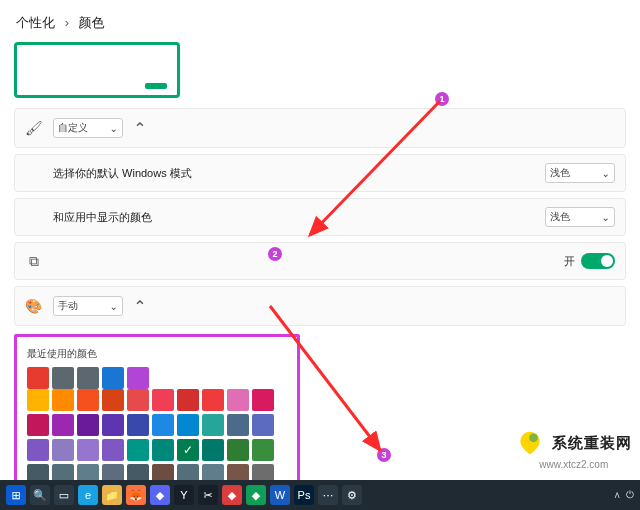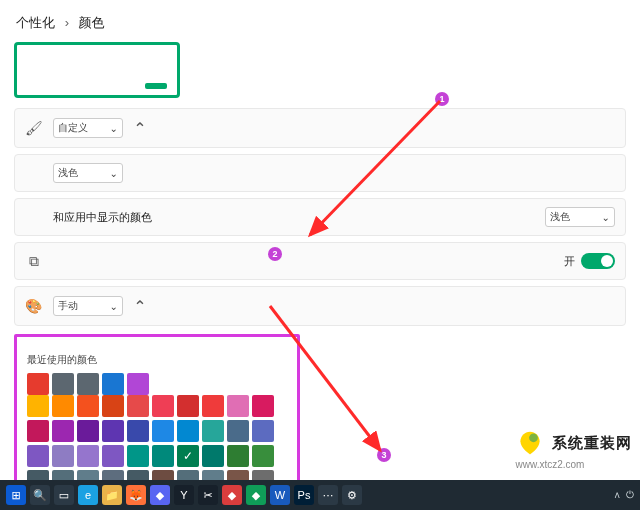--- a/index.html
+++ b/index.html
@@ -14,34 +14,34 @@
   .row .lbl{flex:1;font-size:11px;line-height:1.3;}
   .row .lbl .t{font-size:11px;color:#222;}
   .row .lbl .s{font-size:9px;color:#777;}
   .row .val{font-size:11px;color:#333;margin-right:6px;}
   .row .dd{width:60px;height:18px;border:1px solid #ccc;border-radius:3px;background:#fff;font-size:10px;display:flex;align-items:center;justify-content:space-between;padding:0 4px;color:#444;}
   .row .exp{width:22px;height:22px;display:flex;align-items:center;justify-content:center;color:#555;margin-left:6px;}
   .subrow{padding-left:38px;}
   .toggle{width:34px;height:16px;background:#00a86b;border-radius:8px;position:relative;}
   .toggle .knob{position:absolute;right:2px;top:2px;width:12px;height:12px;border-radius:50%;background:#fff;}
   .palette-card{border:3px solid #d63adf;border-radius:2px;padding:8px 10px 4px;margin-top:8px;width:260px;position:relative;}
-  .pal-title{font-size:10px;color:#444;margin:8px 0 6px;font-family:Liberation Serif, serif;}
+  .pal-title{font-size:10px;color:#444;margin:2px 0 6px;font-family:Liberation Serif, serif;}
   .pal-grid{display:flex;flex-wrap:wrap;gap:3px;}
   .sw{width:22px;height:22px;border-radius:2px;position:relative;cursor:pointer;}
   .sw.sel::after{content:"✓";position:absolute;inset:0;display:flex;align-items:center;justify-content:center;color:#fff;font-size:12px;background:rgba(0,0,0,.25);border-radius:2px;}
   
   .annot{position:absolute;pointer-events:none;}
   .badge{position:absolute;width:14px;height:14px;border-radius:50%;background:#c442d6;color:#fff;font-size:9px;display:flex;align-items:center;justify-content:center;font-weight:bold;}
   svg.arrow{position:absolute;overflow:visible;}
   
   .taskbar{position:absolute;left:0;right:0;bottom:0;height:30px;background:#1f2a33;display:flex;align-items:center;padding:0 6px;gap:4px;}
   .taskbar .tb{width:20px;height:20px;border-radius:3px;display:flex;align-items:center;justify-content:center;font-size:11px;color:#fff;}
   .tray{position:absolute;right:6px;bottom:0;height:30px;display:flex;align-items:center;gap:6px;color:#cfd8dc;font-size:10px;}
   
-  .wm{position:absolute;right:8px;bottom:40px;text-align:left;}
+  .wm{position:absolute;right:8px;bottom:40px;text-align:center;}
   .wm .logo{width:28px;height:28px;display:inline-block;vertical-align:middle;}
   .wm .t1{font-size:15px;font-weight:700;color:#222;display:inline-block;vertical-align:middle;margin-left:4px;letter-spacing:1px;}
   .wm .t2{font-size:10px;color:#888;margin-top:2px;}
 </style>
 </head>
 <body>
 
 <div class="page">
   <div class="content">
     <div class="crumb">
@@ -57,20 +57,23 @@
     <div class="row">
       <div class="ic">🖌</div>
       <div class="dd">
         <span>自定义</span>
         <span>⌄</span>
       </div>
       <div class="exp">⌃</div>
     </div>
 
     <div class="row subrow">
+      <div class="lbl">
+          <div class="t">选择你的默认 Windows 模式</div>
+        </div>
       <div class="dd">
         <span>浅色</span>
         <span>⌄</span>
       </div>
     </div>
 
     <div class="row subrow">
       <div class="lbl">
           <div class="t">和应用中显示的颜色</div>
         </div>

